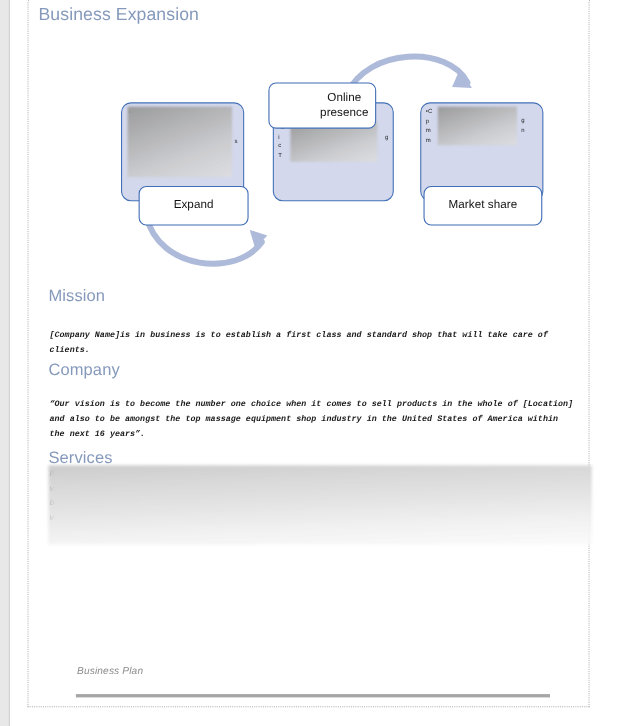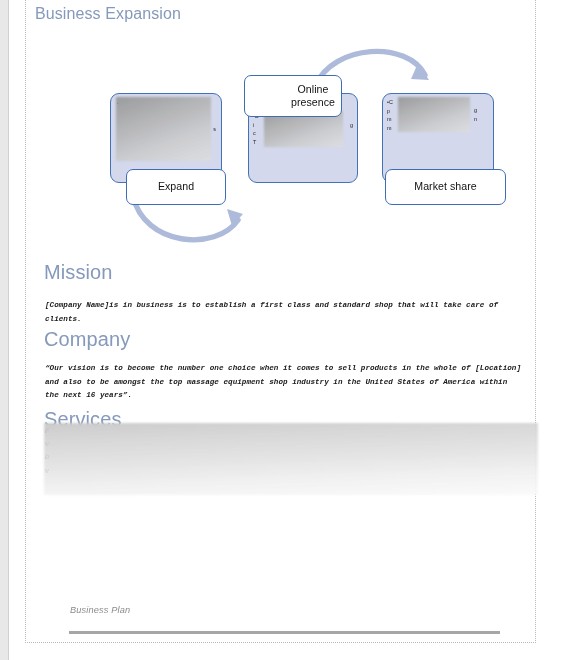--- a/index.html
+++ b/index.html
@@ -51,21 +51,21 @@
     left: 9px;
     top: 6px;
     font-size: 16px;
     color: #8599bb;
     letter-spacing: 0.1px;
     white-space: nowrap;
   }
   .h-sec {
     position: absolute;
     left: 18px;
-    font-size: 20px;
+    font-size: 15px;
     color: #8599bb;
     letter-spacing: 0.1px;
     white-space: nowrap;
   }
 
   
   .para {
     position: absolute;
     left: 19px;
     font-family: Liberation Mono, monospace;
@@ -240,21 +240,21 @@
         <div class="redact" style="left:15px; top:3px; width:72px; height:35px;"></div>
       </div>
 
       <div class="label-box" style="left:82px; top:136px; width:100px; height:36px;margin-left:18px;">Expand</div>
 
       <div class="label-box" style="left:218px; top:42px; width:98px; height:42px; flex-direction:column;padding-left:40px;">
         <span>Online</span>
         <span>presence</span>
       </div>
 
-      <div class="label-box" style="left:359px; top:136px; width:121px; height:36px;">Market share</div>
+      <div class="label-box" style="left:359px; top:136px; width:108px; height:36px;">Market share</div>
     </div>
 
     <div class="h-sec" style="top:262px;">Mission</div>
     <div class="para" style="top:300px; width:470px;">[Company Name]is in business is to establish a first class and standard shop that will take care of clients.</div>
 
     <div class="h-sec" style="top:329px;">Company</div>
     <div class="para" style="top:363px; width:479px;">“Our vision is to become the number one choice when it comes to sell products in the whole of [Location] and also to be amongst the top massage equipment shop industry in the United States of America within the next 16 years”.</div>
 
     <div class="h-sec" style="top:409px;">Services</div>
     <div class="services-ghost">F

